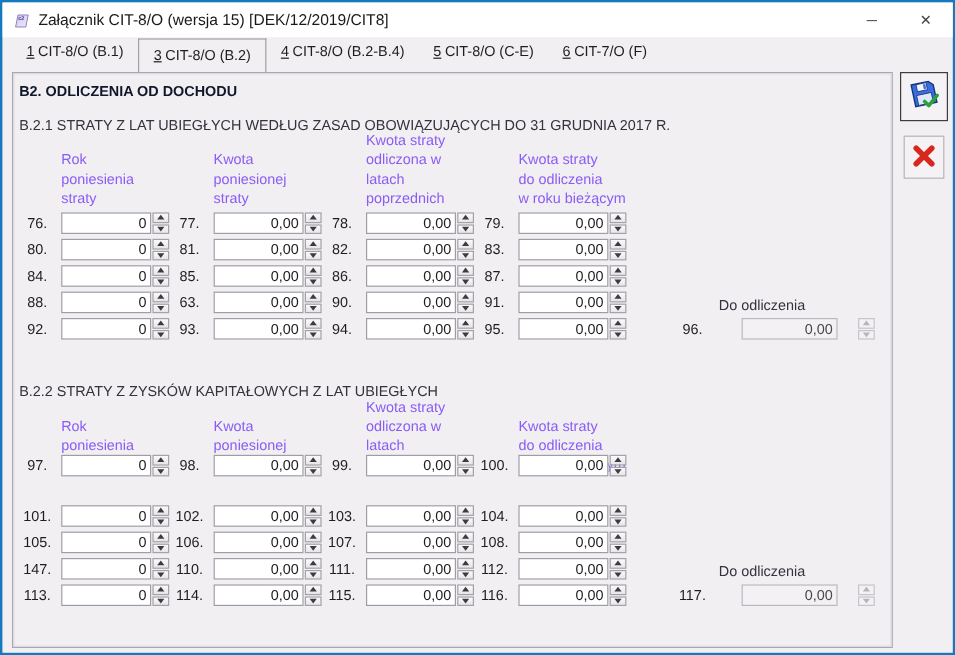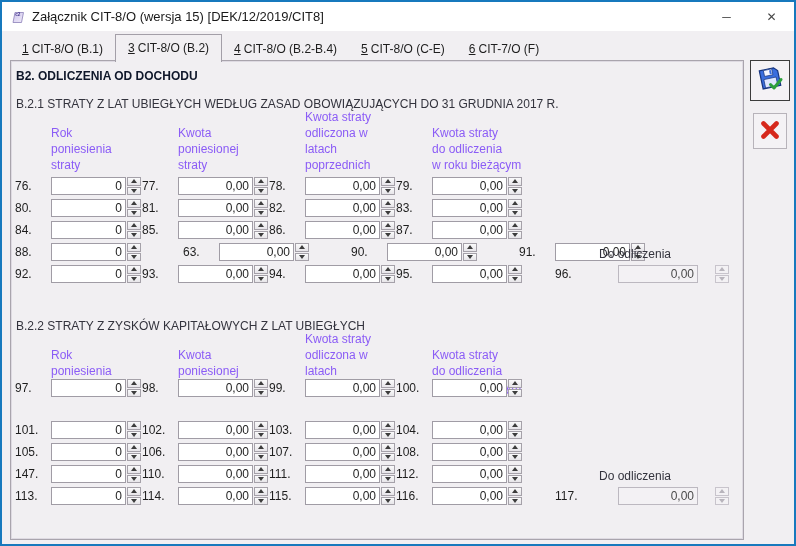--- a/index.html
+++ b/index.html
@@ -12,38 +12,38 @@
   }
   
   .titlebar{position:absolute;left:0;top:0;right:0;height:29px;background:#ffffff;
     display:flex;align-items:center;padding-left:8px;}
   .app-icon{width:16px;height:16px;margin-right:6px;flex:0 0 auto;}
   .title{font-size:13px;color:#1a1a1a;white-space:nowrap;}
   .win-btns{margin-left:auto;display:flex;height:100%;}
   .win-btn{width:45px;height:100%;display:flex;align-items:center;justify-content:center;
     color:#444;font-size:12px;cursor:default;}
   
-  .tabbar{position:absolute;left:8px;top:30px;height:29px;display:flex;align-items:flex-end;z-index:2;}
+  .tabbar{position:absolute;left:8px;top:30px;height:29px;display:flex;align-items:flex-start;z-index:2;}
   .tab{padding:4px 12px 5px 12px;white-space:nowrap;color:#1e1e1e;cursor:default;}
   .tab .accel{text-decoration:underline;}
   .tab .tab-label{margin-left:3px;}
   .tab.active{background:#f1eff2;border:1px solid #a39fa8;border-bottom:none;
     padding-top:6px;padding-bottom:7px;margin-bottom:-1px;}
   
   .panel{position:absolute;left:8px;top:58px;width:734px;height:480px;
     border:1px solid #a9a4ad;background:#f1eff2;z-index:1;}
   .panel::before{content:"";position:absolute;inset:0;border:1px solid #dedae2;pointer-events:none;}
   .sec-heading{position:absolute;left:5px;font-weight:bold;color:#0f172a;white-space:nowrap;}
   .sec-sub{position:absolute;left:5px;color:#33333d;white-space:nowrap;}
   .col-headers{position:absolute;left:4px;display:flex;align-items:flex-end;}
   .col-head{width:127px;white-space:pre-line;line-height:16px;color:#8b5cf6;margin:0;}
   .col-head-inner{display:block;margin-left:36px;}
   .frow{position:absolute;left:4px;display:flex;}
   .fcell{width:127px;display:flex;align-items:center;}
-  .fnum{width:32px;text-align:left;margin-right:4px;line-height:18px;}
+  .fnum{width:32px;text-align:center;margin-right:4px;line-height:18px;}
   .numin{width:75px;height:18px;border:1px solid #a09ca5;background:#fff;color:#1e1e1e;
     font-family:"Liberation Sans",sans-serif;font-size:12px;text-align:right;padding:0 3px;outline:none;}
   .spin{width:14px;height:18px;display:flex;flex-direction:column;margin-left:1px;}
   .spin-b{flex:1;border:1px solid #a5a1a9;background:linear-gradient(#fafafb,#e7e5e9);
     display:flex;align-items:center;justify-content:center;cursor:default;}
   .spin-b + .spin-b{margin-top:1px;}
   .tri-up{width:0;height:0;border-left:3px solid transparent;border-right:3px solid transparent;
     border-bottom:4px solid #3c3c3c;}
   .tri-down{width:0;height:0;border-left:3px solid transparent;border-right:3px solid transparent;
     border-top:4px solid #3c3c3c;}
@@ -252,21 +252,21 @@
           <span class="spin">
             <span class="spin-b">
               <i class="tri-up"></i>
             </span>
             <span class="spin-b">
               <i class="tri-down"></i>
             </span>
           </span>
         </div>
       </div>
-      <div class="frow" style="top: 182px; gap: 41px;">
+      <div class="frow" style="top: 182px;">
         <div class="fcell">
           <span class="fnum">88.</span>
           <input class="numin" type="text" value="0" style="">
           <span class="spin">
             <span class="spin-b">
               <i class="tri-up"></i>
             </span>
             <span class="spin-b">
               <i class="tri-down"></i>
             </span>

